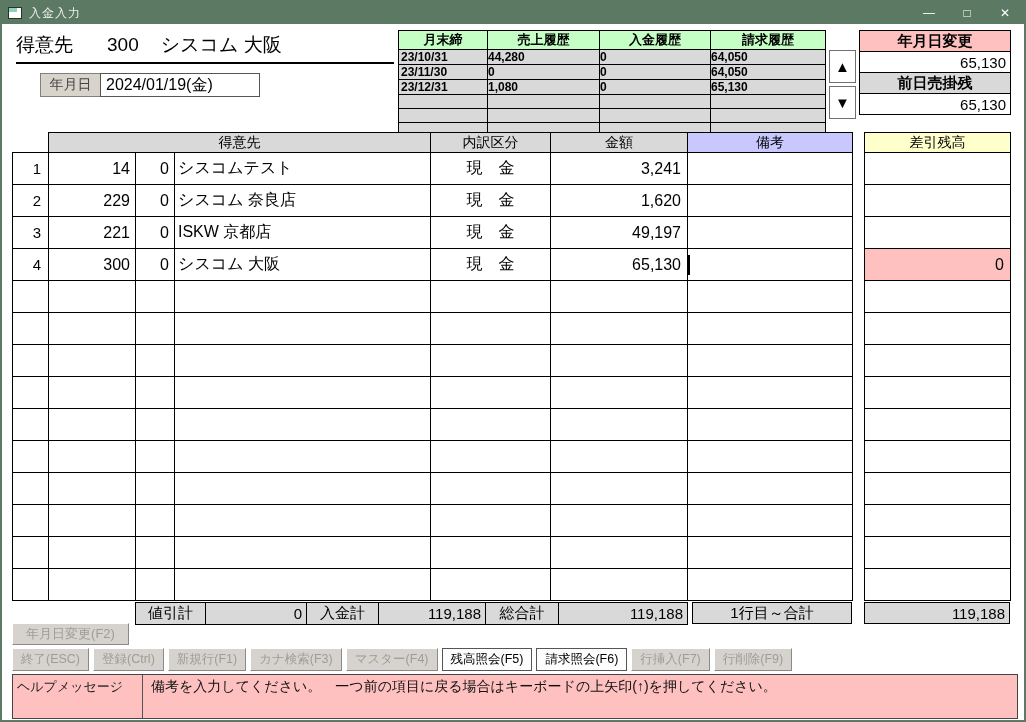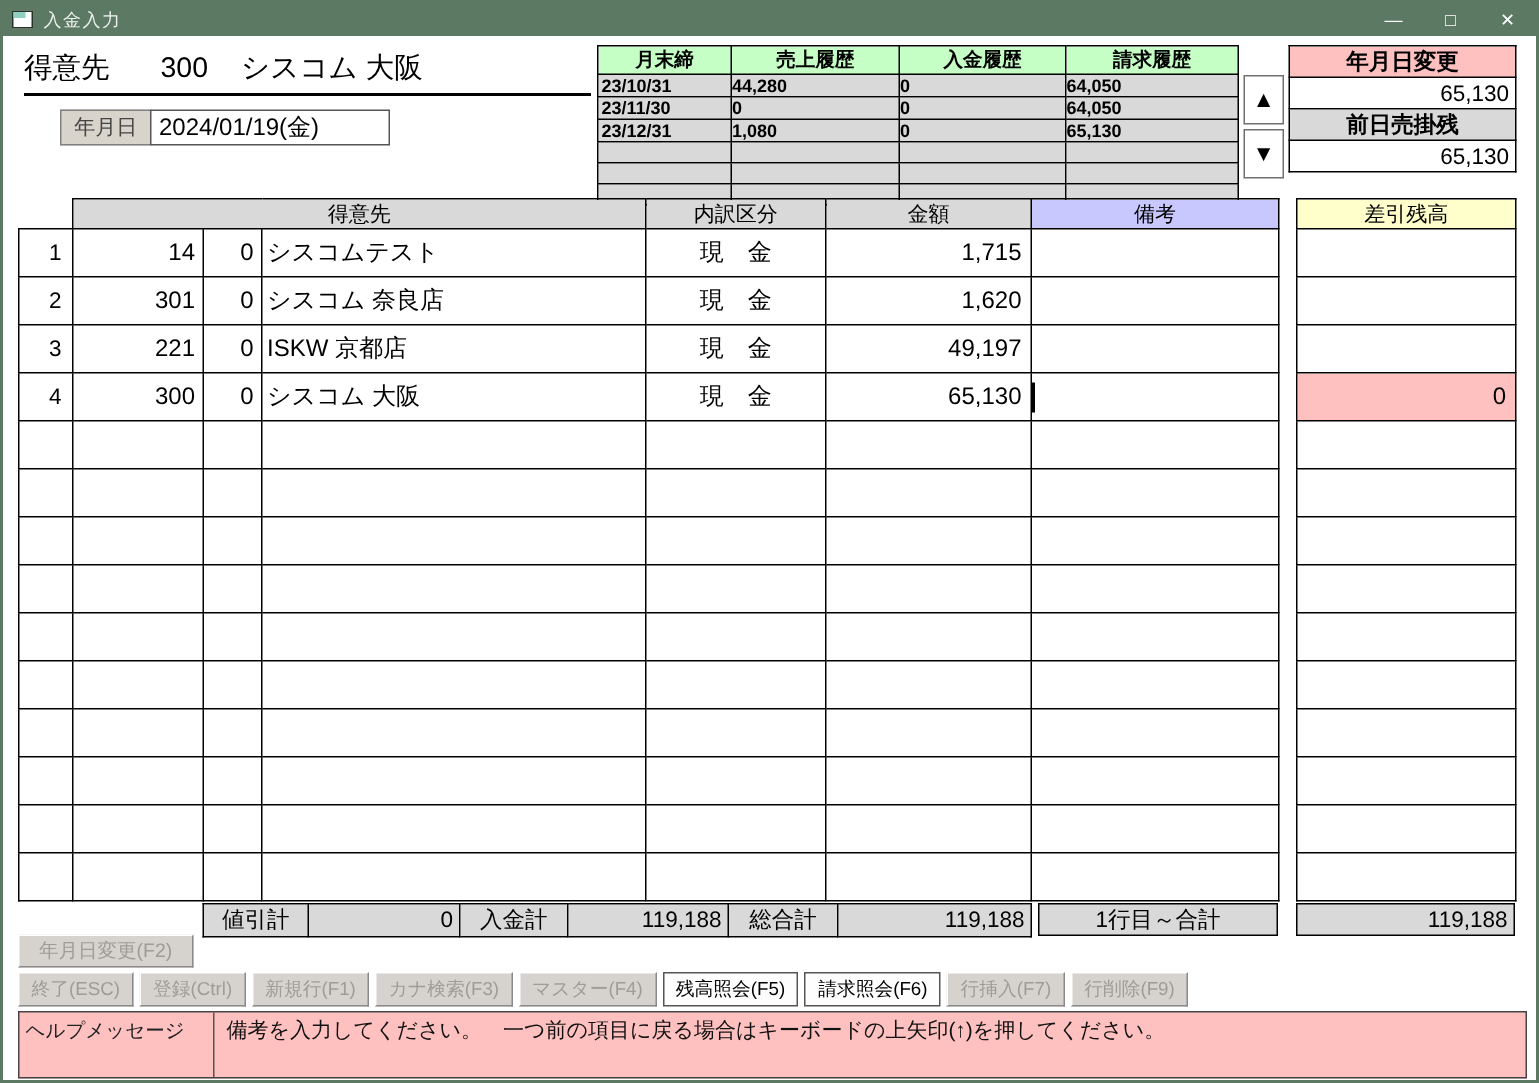--- a/index.html
+++ b/index.html
@@ -208,26 +208,26 @@
         <th class="note-h">備考</th>
       </tr>
     </thead>
     <tbody id="grid-body">
         <tr>
           <td class="rowno">1</td>
           <td class="code">14</td>
           <td class="sub">0</td>
           <td class="name">シスコムテスト</td>
           <td class="type">現　金</td>
-          <td class="amount">1,715</td>
+          <td class="amount">3,241</td>
           <td class="note"></td>
         </tr>
         <tr>
           <td class="rowno">2</td>
-          <td class="code">301</td>
+          <td class="code">229</td>
           <td class="sub">0</td>
           <td class="name">シスコム 奈良店</td>
           <td class="type">現　金</td>
           <td class="amount">1,620</td>
           <td class="note"></td>
         </tr>
         <tr>
           <td class="rowno">3</td>
           <td class="code">221</td>
           <td class="sub">0</td>

